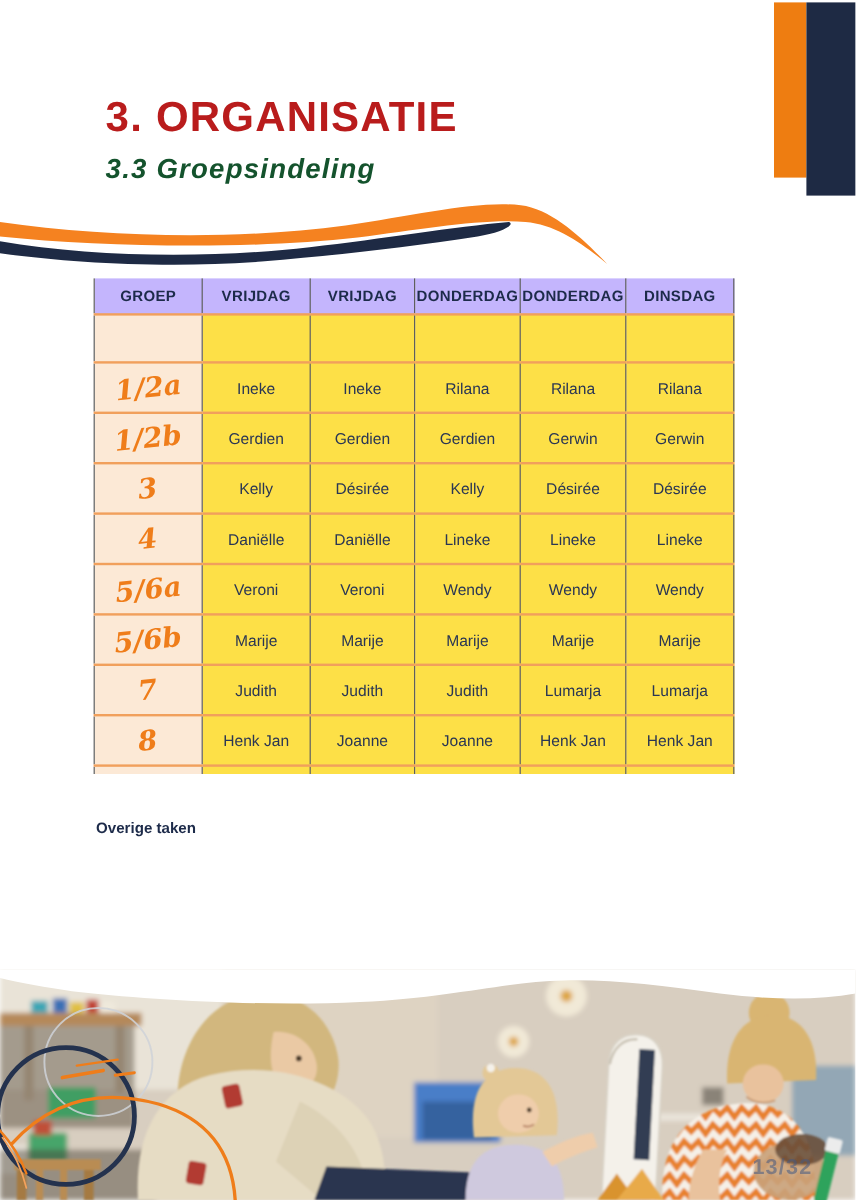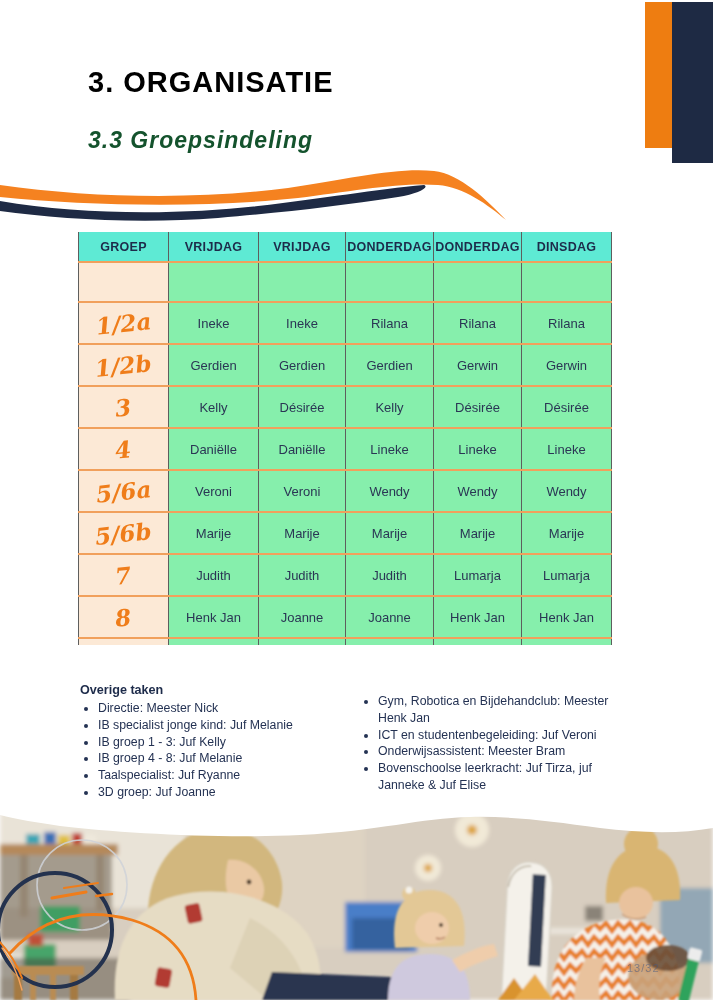--- a/index.html
+++ b/index.html
@@ -1,21 +1,21 @@
 <!DOCTYPE html>
 <html><head>
 <meta charset="utf-8">
 <style>
   html,body{margin:0;padding:0;}
   body{width:713px;height:1000px;position:relative;overflow:hidden;background:#ffffff;
        font-family:"Liberation Sans", sans-serif;}
   .abs{position:absolute;}
 
   
-  .page-title{left:88px;top:66px;font-size:29px;font-weight:800;color:#000000;letter-spacing:1px;}
+  .page-title{left:88px;top:78px;font-size:35px;font-weight:800;color:#b91c1c;letter-spacing:1px;}
   .page-subtitle{left:88px;top:103px;font-size:23px;font-weight:700;font-style:italic;
                  color:#14532d;letter-spacing:1px;margin-top:24px;}
 
   
   .bar-orange{left:645px;top:2px;width:27px;height:146px;background:#ee7d11;}
   .bar-navy{left:672px;top:2px;width:41px;height:161px;background:#1e2a44;}
 
   
   .wave{left:0;top:163px;width:520px;height:82px;}
 
@@ -23,39 +23,39 @@
   .sched-wrap{left:78px;top:232px;}
   table.sched{border-collapse:collapse;table-layout:fixed;width:533px;}
   table.sched col.c0{width:90px;} table.sched col.c1{width:90px;}
   table.sched col.c2{width:87px;} table.sched col.c3{width:88px;}
   table.sched col.c4{width:88px;} table.sched col.c5{width:90px;}
   table.sched th, table.sched td{
       border-left:1.5px solid #5e5e5e;border-right:1.5px solid #5e5e5e;
       border-top:2px solid #f1a05c;border-bottom:2px solid #f1a05c;
       text-align:center;vertical-align:middle;padding:0;}
   table.sched th{border-top:none;height:29px;font-size:12.5px;font-weight:700;
-      color:#1d2b4a;letter-spacing:.3px;background:#5eead4;text-align:center;}
-  table.sched td{height:40px;font-size:13px;color:#2a3654;background:#86efac;}
+      color:#1d2b4a;letter-spacing:.3px;background:#c4b5fd;text-align:center;}
+  table.sched td{height:40px;font-size:13px;color:#2a3654;background:#fde047;}
   table.sched tr.spacer td{height:38px;}
   table.sched tr.stub td{height:6px;border-bottom:none;}
   table.sched td.gcell{background:#fce9d6;}
   .gscript{display:inline-block;font-family:"DejaVu Serif", serif;font-style:italic;
       font-weight:700;font-size:23px;color:#ef7d1a;transform:rotate(-6deg);}
 
   
   .tasks{left:80px;top:683px;width:560px;display:flex;}
   .tasks-left{width:272px;}
   .tasks-right{width:258px;padding-top:10px;margin-left:8px;}
   .tasks-heading{font-size:12.6px;font-weight:700;color:#1d2b4a;margin:0 0 3px 0;}
   ul.tlist{margin:0;padding:0 0 0 18px;list-style:disc;color:#243253;}
   ul.tlist li{font-size:12.3px;line-height:16.8px;color:#243253;}
 
   
   .photo{left:0;top:808px;width:713px;height:192px;}
-  .page-num{left:627px;top:962px;font-size:11px;font-weight:400;
+  .page-num{left:627px;top:962px;font-size:18px;font-weight:700;
       color:rgba(70,90,130,0.55);letter-spacing:1px;}
 </style>
 </head>
 <body>
 
 <div class="abs page-title">3. ORGANISATIE</div>
 <div class="abs page-subtitle">3.3 Groepsindeling</div>
 
 <div class="abs bar-orange"></div>
 <div class="abs bar-navy"></div>
@@ -168,36 +168,20 @@
           <td></td>
           <td></td>
       </tr>
     </tbody>
   </table>
 </div>
 
 <div class="abs tasks">
   <div class="tasks-left">
     <p class="tasks-heading">Overige taken</p>
-    <ul class="tlist">
-      <li>Directie: Meester Nick</li>
-      <li>IB specialist jonge kind: Juf Melanie</li>
-      <li>IB groep 1 - 3: Juf Kelly</li>
-      <li>IB groep 4 - 8: Juf Melanie</li>
-      <li>Taalspecialist: Juf Ryanne</li>
-      <li>3D groep: Juf Joanne</li>
-    </ul>
-  </div>
-  <div class="tasks-right">
-    <ul class="tlist">
-      <li>Gym, Robotica en Bijdehandclub: Meester Henk Jan</li>
-      <li>ICT en studentenbegeleiding: Juf Veroni</li>
-      <li>Onderwijsassistent: Meester Bram</li>
-      <li>Bovenschoolse leerkracht: Juf Tirza, juf Janneke &amp; Juf Elise</li>
-    </ul>
   </div>
 </div>
 
 <svg class="abs photo" viewBox="0 0 713 192" preserveAspectRatio="none">
   <defs>
     <pattern id="chev" width="24" height="14" patternUnits="userSpaceOnUse">
       <rect width="24" height="14" fill="#f5f0e8"></rect>
       <path d="M-2,11 L6,3 L12,11 L18,3 L26,11" stroke="#e8812f" stroke-width="4.5" fill="none"></path>
     </pattern>
     <filter id="soft">

